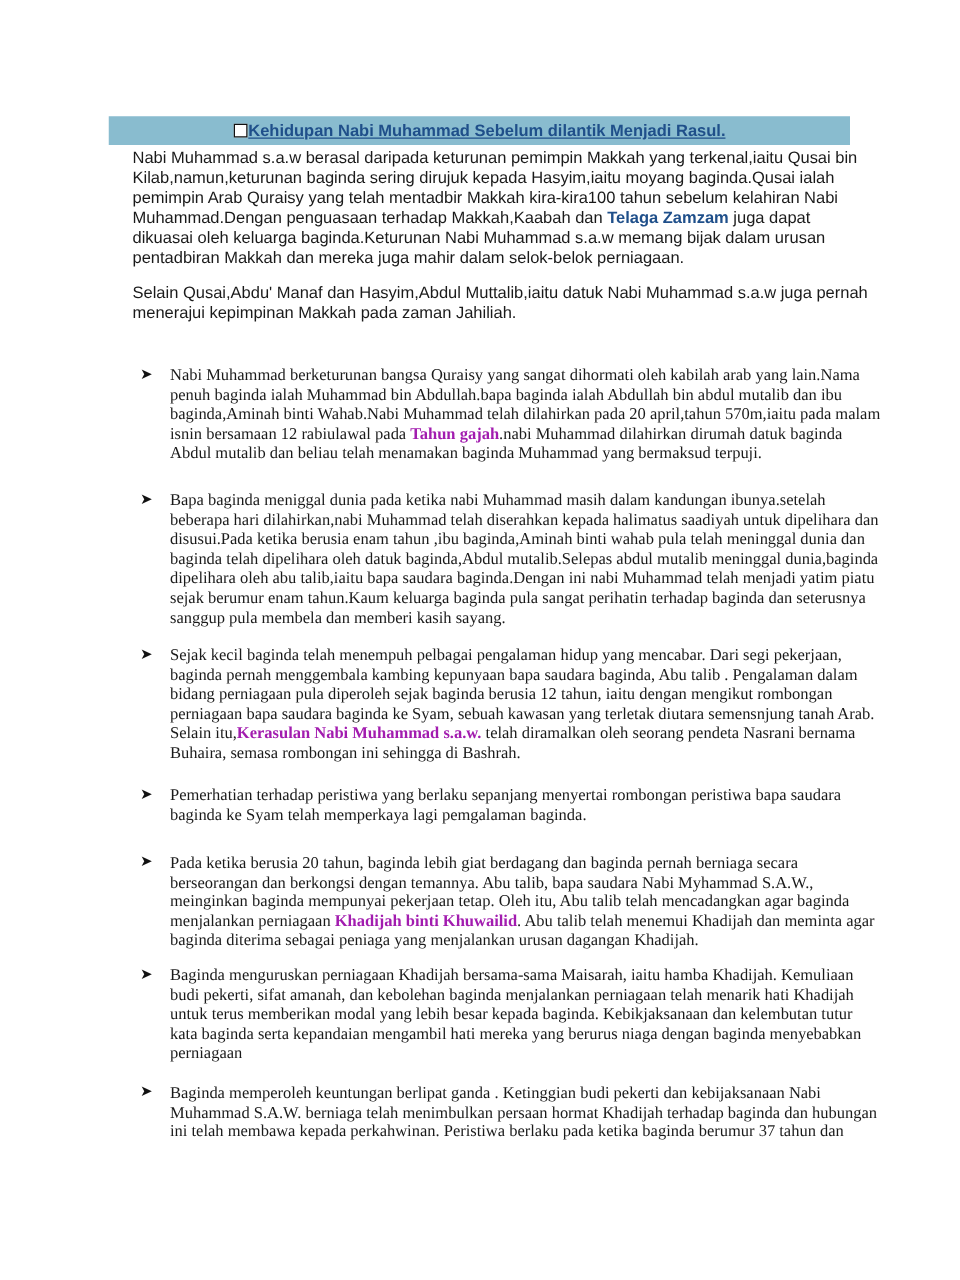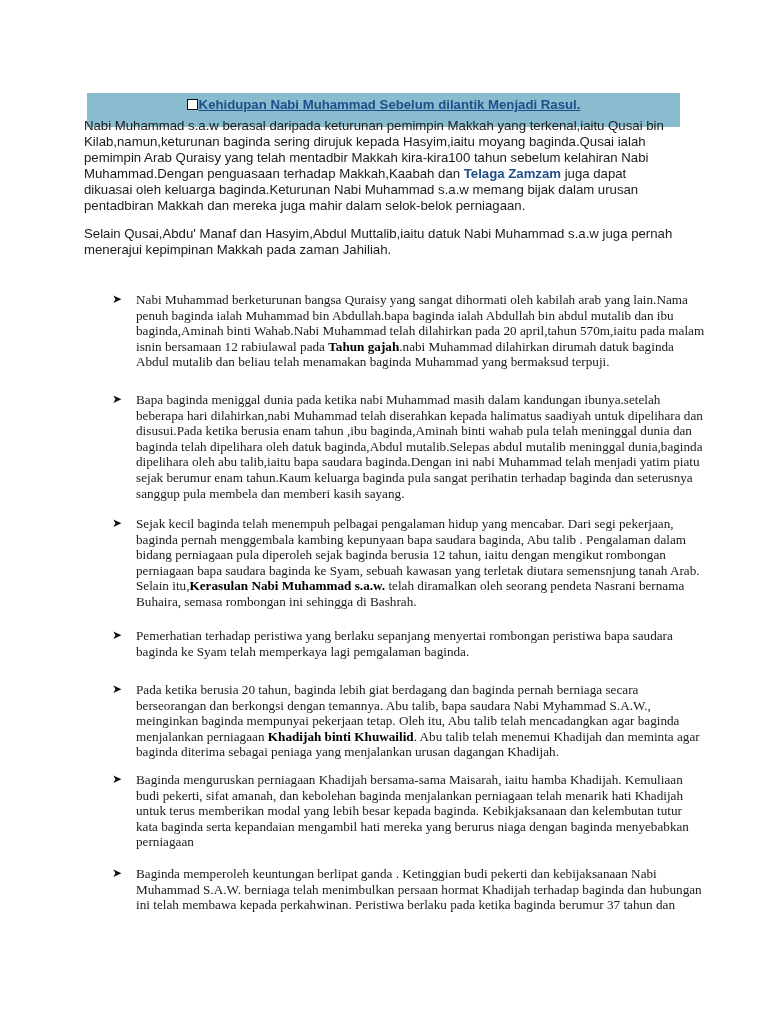--- a/index.html
+++ b/index.html
@@ -19,21 +19,21 @@
       top: 0;
       width: 768px;
       height: 1024px;
       background: #ffffff;
     }
     .header-bar {
       position: absolute;
       left: 87px;
       top: 93px;
       width: 593px;
-      height: 34px;
+      height: 23px;
       background: #89bccf;
       text-align: center;
       font-family: "Liberation Sans", sans-serif;
       font-size: 13.2px;
       font-weight: bold;
       line-height: 23px;
       white-space: nowrap;
     }
     .header-bar .checkbox {
       display: inline-block;
@@ -44,21 +44,21 @@
       vertical-align: -1px;
       margin-right: 1px;
       box-sizing: border-box;
     }
     .header-bar .title-link {
       color: #1f4f8a;
       text-decoration: underline;
     }
     .sans-block {
       position: absolute;
-      left: 84px;
+      left: 106px;
       width: 590px;
       font-family: "Liberation Sans", sans-serif;
       font-size: 13.2px;
       line-height: 16px;
       color: #1a1a1a;
       margin: 0;
     }
     #intro1 { top: 118px; }
     #intro2 { top: 226px; }
     .highlight-sans {
@@ -88,21 +88,21 @@
       left: 0;
       top: 0;
       font-size: 12px;
       line-height: 15.6px;
       color: #111111;
     }
     .bullet-item .text {
       display: block;
     }
     .highlight-serif {
-      color: #000000;
+      color: #a21caf;
       font-weight: bold;
     }
     #b1 { position: absolute; top: 0px; }
     #b2 { position: absolute; top: 100px; }
     #b3 { position: absolute; top: 224px; }
     #b4 { position: absolute; top: 336px; }
     #b5 { position: absolute; top: 390px; }
     #b6 { position: absolute; top: 480px; }
     #b7 { position: absolute; top: 574px; }
     .bullet-list > li { width: 570px; }

